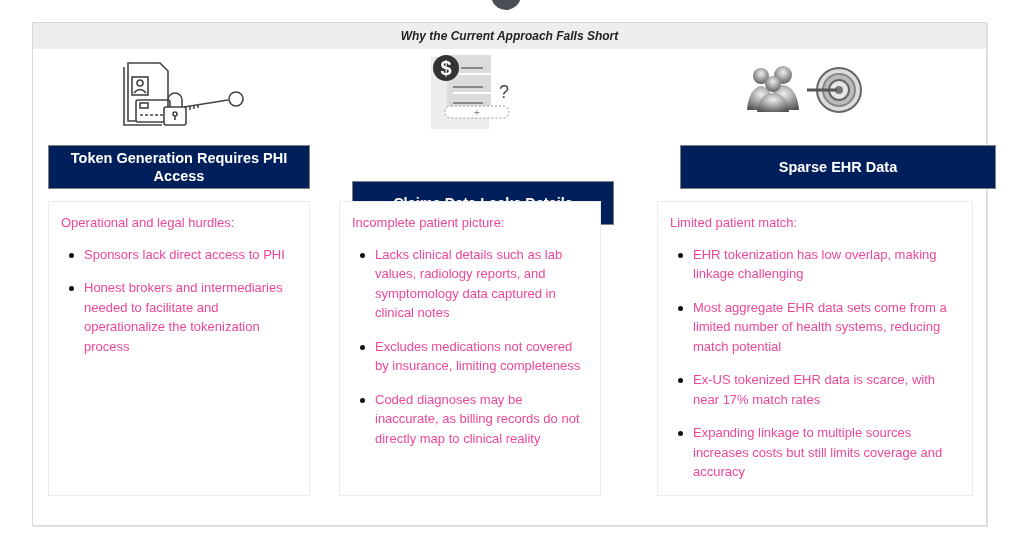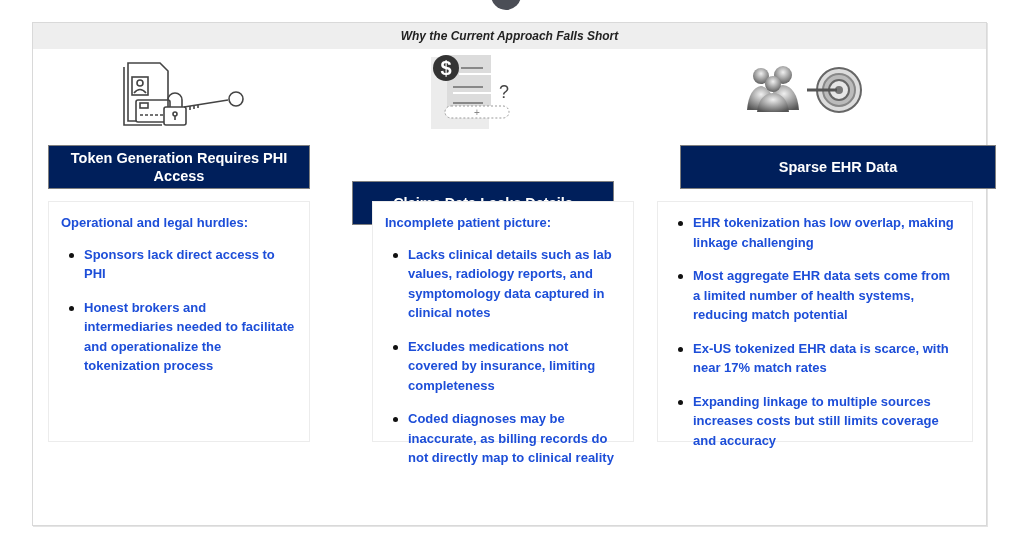--- a/index.html
+++ b/index.html
@@ -25,24 +25,24 @@
 
   .title-box {
     position: absolute; top: 145px; height: 44px;
     background: #001f5b; border: 1px solid #7f7f7f;
     color: #ffffff; font-weight: bold; font-size: 14.5px; line-height: 18px;
     display: flex; align-items: center; justify-content: center; text-align: center;
     padding: 0 8px;
   }
 
   .card {
-    position: absolute; top: 201px; height: 241px;
+    position: absolute; top: 201px; height: 295px;
     border: 1px solid #ececec; background: #fff;
     padding: 11px 12px 0 12px;
-    font-size: 13px; line-height: 19.5px; color: #1d4ed8; font-weight: bold;
+    font-size: 13px; line-height: 19.5px; color: #ec4899;
   }
   .card .lead { margin-bottom: 12px; }
   .card ul { list-style: none; }
   .card li { position: relative; padding-left: 23px; margin-bottom: 14px; }
   .card li::before {
     content: ""; position: absolute; left: 8px; top: 8px;
     width: 5px; height: 5px; border-radius: 50%; background: #111;
   }
 </style>
 </head>
@@ -118,29 +118,30 @@
 <div class="title-box" style="left:680px; width:316px;">Sparse EHR Data</div>
 
 <div class="card" style="left:48px; width:262px;">
   <div class="lead">Operational and legal hurdles:</div>
   <ul>
     <li>Sponsors lack direct access to PHI</li>
     <li>Honest brokers and intermediaries needed to facilitate and operationalize the tokenization process</li>
   </ul>
 </div>
 
-<div class="card" style="left:372px; width:262px;">
+<div class="card" style="left:339px; width:262px;">
   <div class="lead">Incomplete patient picture:</div>
   <ul>
     <li>Lacks clinical details such as lab values, radiology reports, and symptomology data captured in clinical notes</li>
     <li>Excludes medications not covered by insurance, limiting completeness</li>
     <li>Coded diagnoses may be inaccurate, as billing records do not directly map to clinical reality</li>
   </ul>
 </div>
 
 <div class="card" style="left:657px; width:316px;">
+  <div class="lead">Limited patient match:</div>
   <ul>
     <li>EHR tokenization has low overlap, making linkage challenging</li>
     <li>Most aggregate EHR data sets come from a limited number of health systems, reducing match potential</li>
     <li>Ex-US tokenized EHR data is scarce, with near 17% match rates</li>
     <li>Expanding linkage to multiple sources increases costs but still limits coverage and accuracy</li>
   </ul>
 </div>
 
 </body></html>

